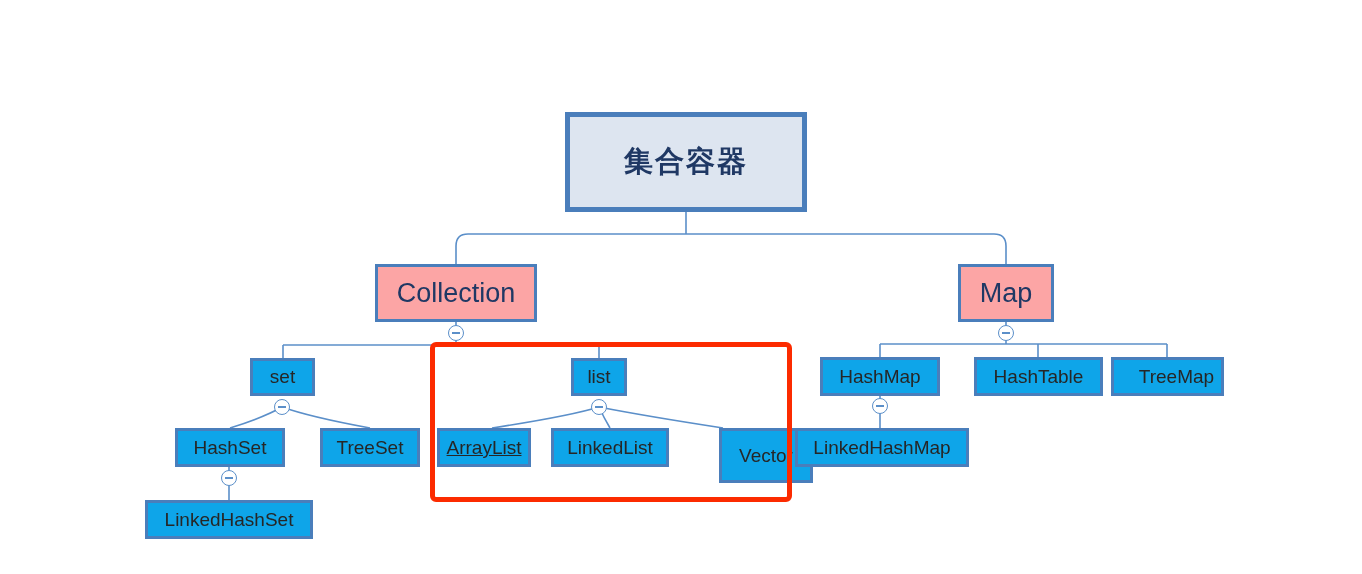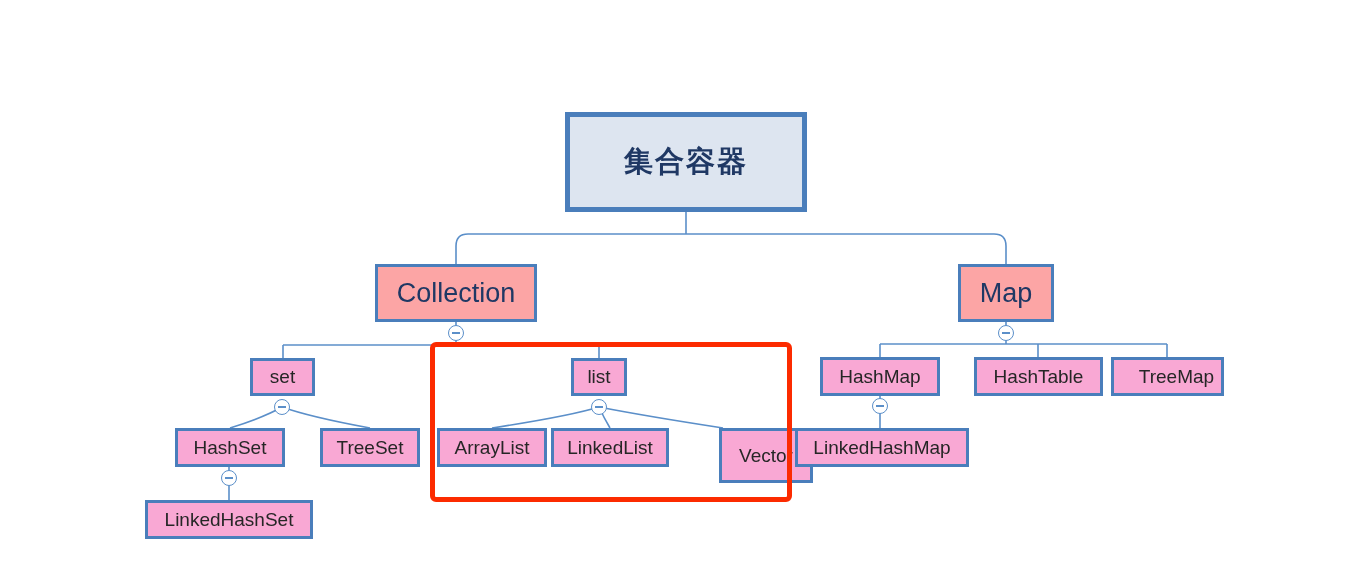--- a/index.html
+++ b/index.html
@@ -27,21 +27,21 @@
   }
   .node {
     position: absolute;
     box-sizing: border-box;
     display: flex;
     align-items: center;
     justify-content: center;
     text-align: center;
     white-space: nowrap;
     color: #2b2b2b;
-    background: #f9a8d4;
+    background: #0ea5e9;
     border: 3px solid #4a7ebb;
     z-index: 3;
   }
   .node.root {
     background: #dde5f0;
     border: 5px solid #4a7ebb;
     color: #1f3864;
     font-weight: bold;
     font-size: 29px;
     letter-spacing: 2px;
@@ -159,21 +159,21 @@
   </div>
 
   <div class="node leaf" style="left:175px; top:428px; width:110px; height:39px;">
     <span>HashSet</span>
   </div>
 
   <div class="node leaf" style="left:320px; top:428px; width:100px; height:39px;">
     <span>TreeSet</span>
   </div>
 
-  <div class="node leaf" style="left:437px; top:428px; width:110px; height:39px;">
+  <div class="node leaf" style="left:437px; top:428px; width:94px; height:39px;text-decoration:underline;">
     <span>ArrayList</span>
   </div>
 
   <div class="node leaf" style="left:551px; top:428px; width:118px; height:39px;">
     <span>LinkedList</span>
   </div>
 
   <div class="node leaf" style="left:676px; top:428px; width:94px; height:55px;margin-left:43px;">
     <span>Vector</span>
   </div>

